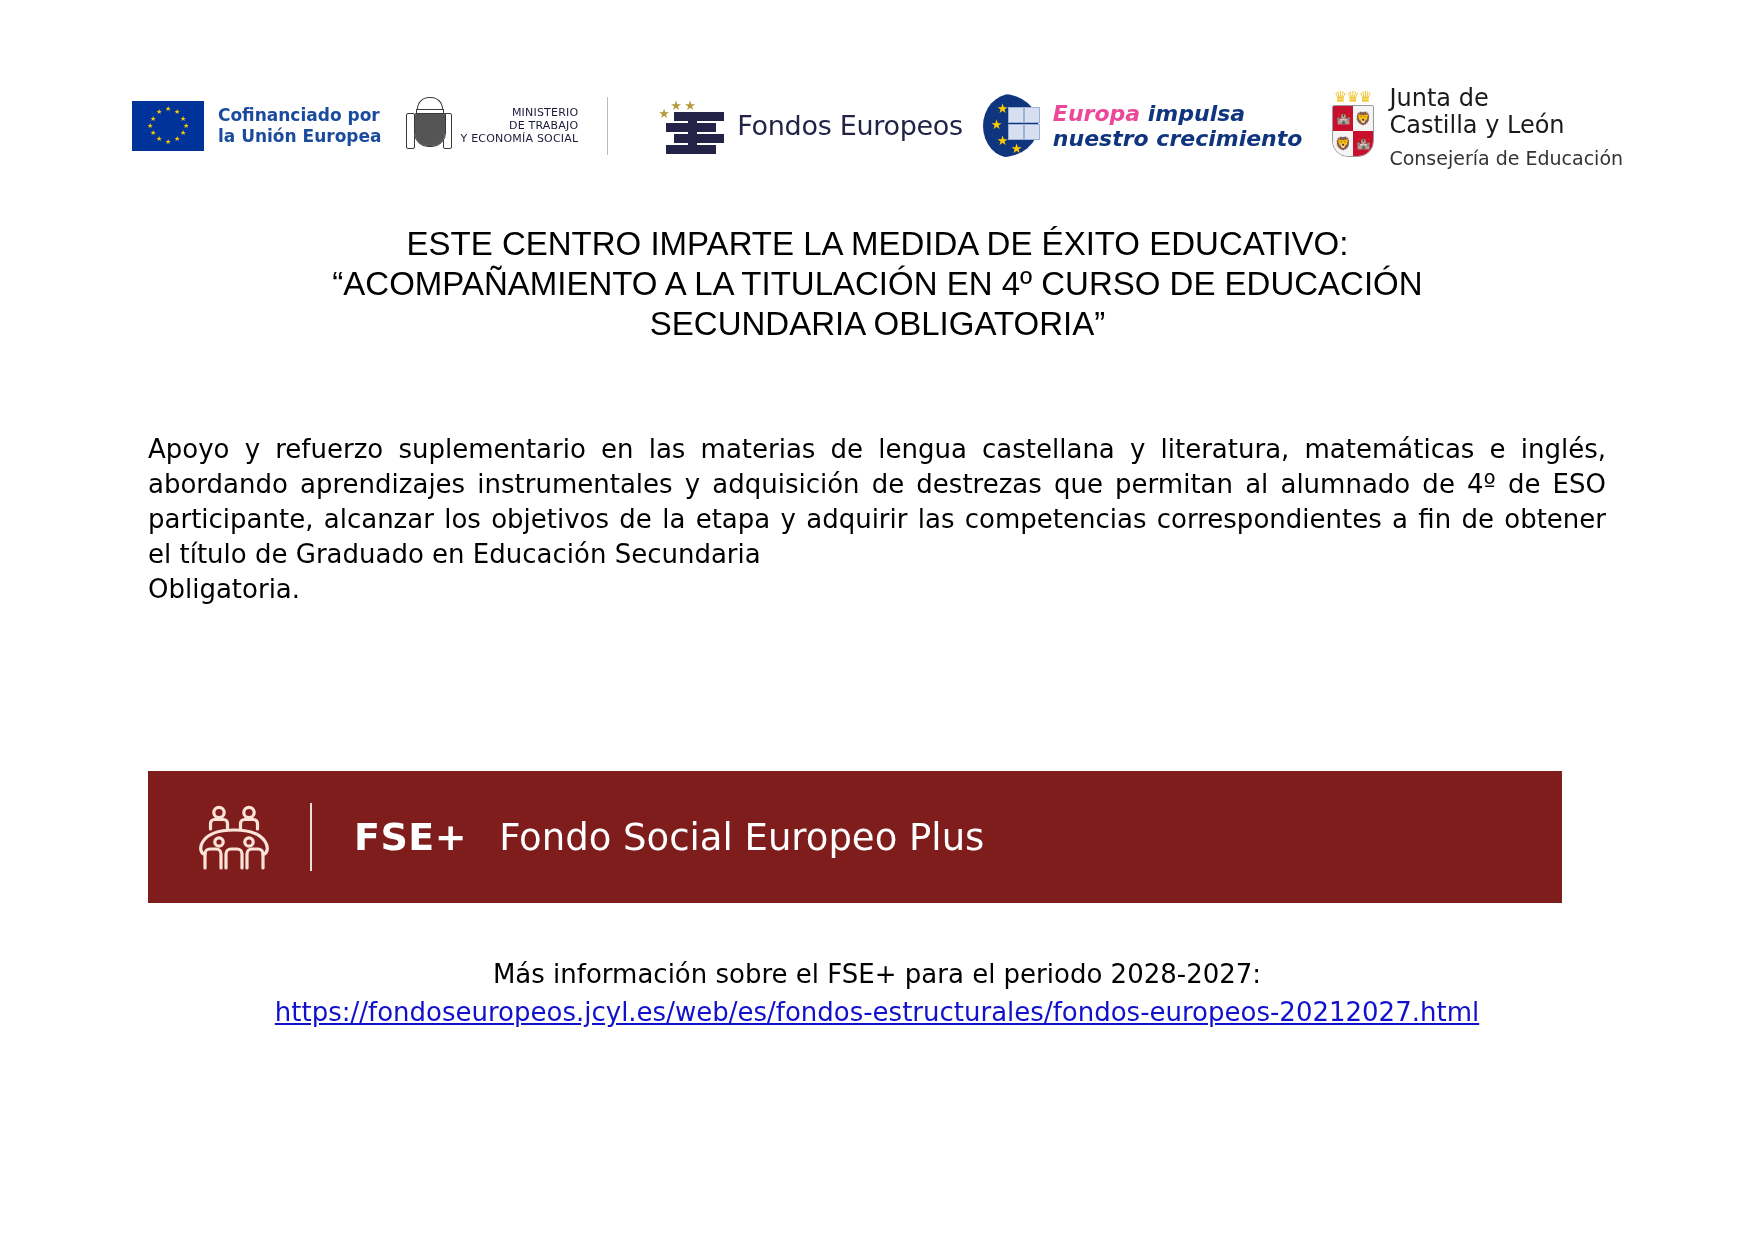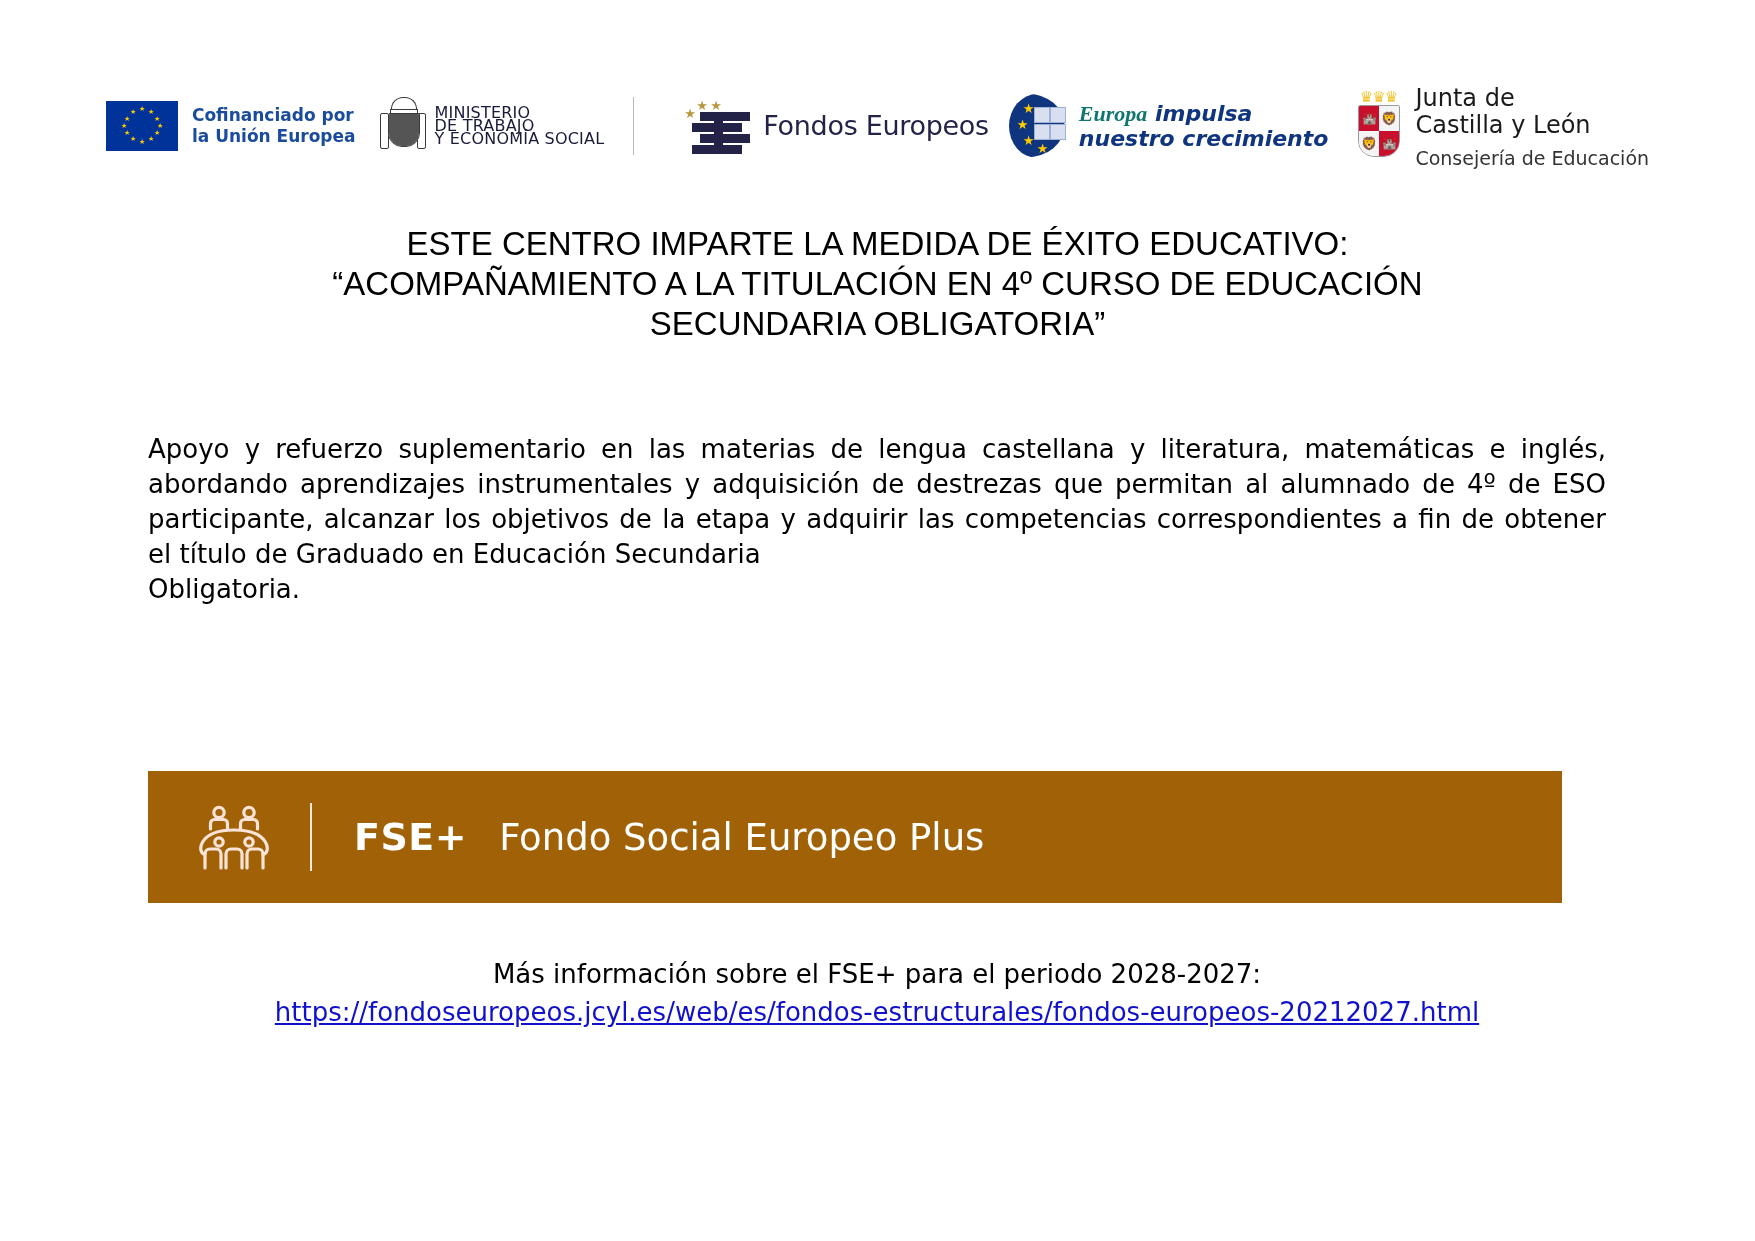--- a/index.html
+++ b/index.html
@@ -121,25 +121,26 @@
     width: 7px; height: 34px;
     border: 1.5px solid #3a3a3a;
     background: #fff;
     top: 16px;
     border-radius: 2px;
   }
   .coat .pl { left: 0px; }
   .coat .pr { right: 0px; }
   .min-text {
     font-family: "DejaVu Sans", sans-serif;
-    font-size: 16px;
+    font-size: 11px;
     line-height: 13px;
     letter-spacing: 0.2px;
     color: #1a1a3a;
     white-space: nowrap;
+    text-align: right;
   }
   .divider-v {
     width: 1px;
     height: 58px;
     background: #b9b9c4;
     margin: 0 20px;
     flex: 0 0 auto;
   }
 
   
@@ -197,21 +198,21 @@
     line-height: 13px;
   }
   .ei-text {
     white-space: nowrap;
     font-family: "DejaVu Sans", sans-serif;
     font-style: italic;
     font-weight: bold;
     font-size: 22px;
     line-height: 25px;
   }
-  .ei-l1 .w1 { color: #0f766e; font-family: Liberation Serif, serif; }
+  .ei-l1 .w1 { color: #ec4899; }
   .ei-l1 .w2 { color: #10357f; }
   .ei-l2 { color: #10357f; }
 
   
   .jcyl-logo { gap: 11px; padding: 0 0 0 14px; }
   .jcyl-shield-wrap {
     position: relative;
     width: 52px;
     height: 72px;
     flex: 0 0 auto;
@@ -306,21 +307,21 @@
     color: #000000;
   }
 
   
   .fse-banner {
     position: absolute;
     left: 148px;
     top: 771px;
     width: 1414px;
     height: 132px;
-    background: #a16207;
+    background: #7f1d1d;
     display: flex;
     align-items: center;
   }
   .fse-icon {
     margin-left: 44px;
     width: 84px;
     height: 66px;
     flex: 0 0 auto;
   }
   .fse-sep {

